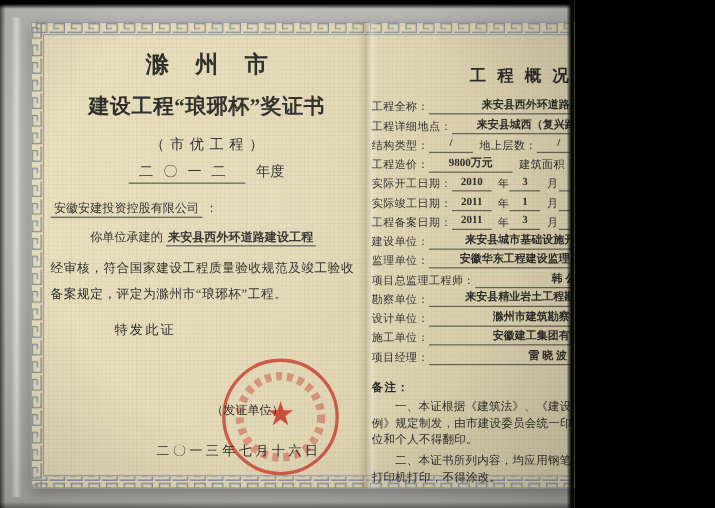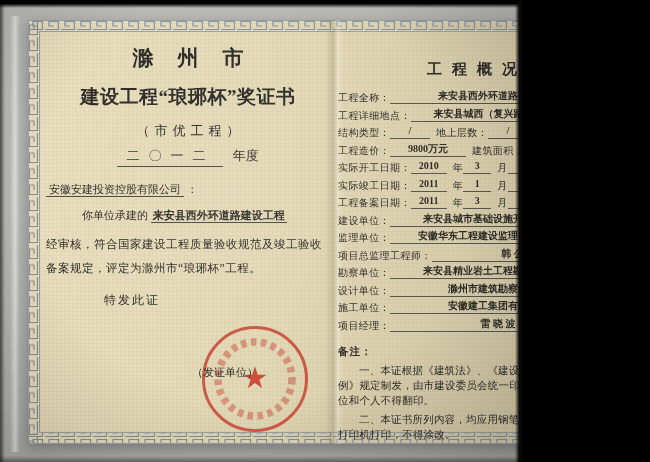--- a/index.html
+++ b/index.html
@@ -114,20 +114,21 @@
       <div class="intro-line">
         <span>你单位承建的</span>
         <span class="project-name">来安县西外环道路建设工程</span>
       </div>
       <div class="para">
         <div>经审核，符合国家建设工程质量验收规范及竣工验收</div>
         <div>备案规定，评定为滁州市“琅琊杯”工程。</div>
       </div>
       <div class="issue-note">特发此证</div>
       <div class="issuer-label">（发证单位）</div>
+      <div class="date-line">二〇一三年七月十六日</div>
 
       <div class="seal">
         <svg viewBox="0 0 100 100" xmlns="http://www.w3.org/2000/svg">
           <circle cx="50" cy="50" r="37" fill="none" stroke="rgba(197,55,40,.42)" stroke-width="7.5" stroke-dasharray="5.5 4.5"></circle>
         </svg>
         <span class="seal-star">★</span>
       </div>
     </div>
 
     <div class="right-page">

